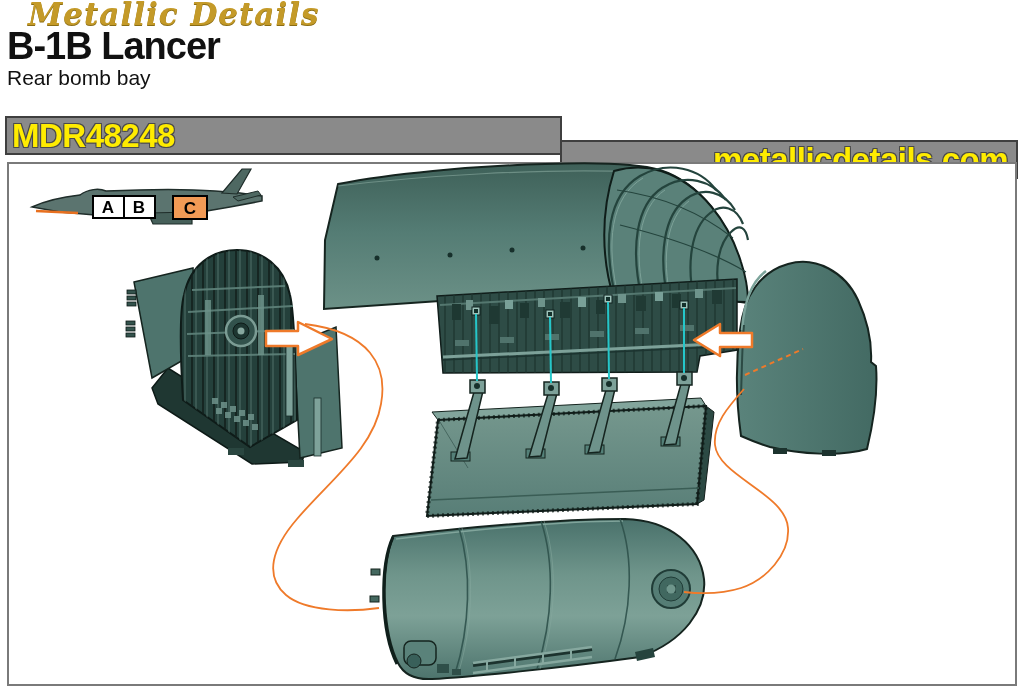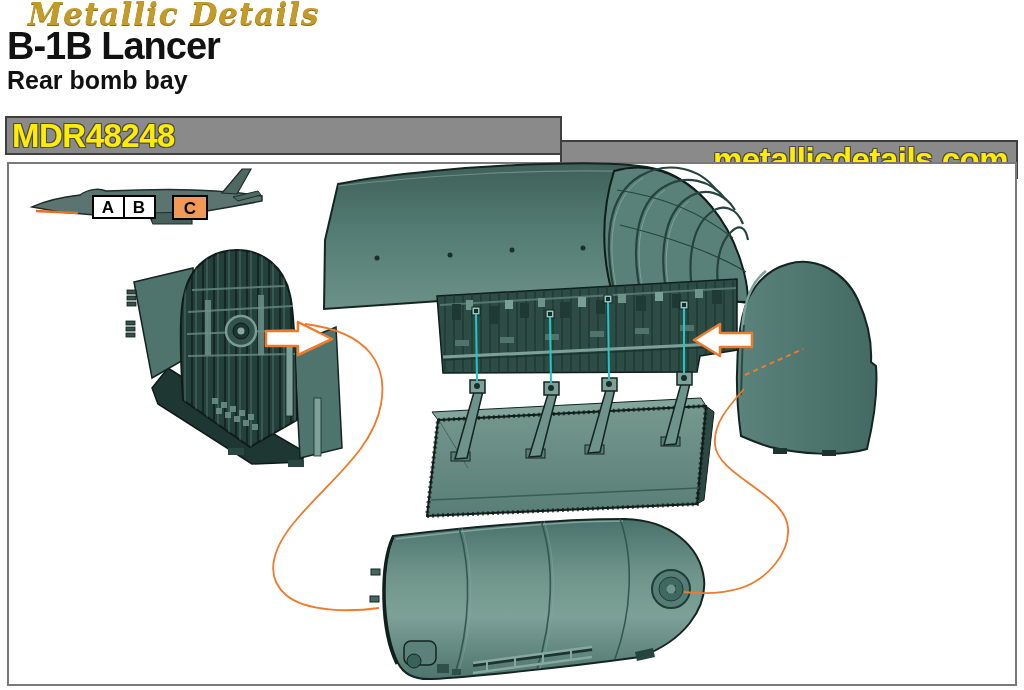--- a/index.html
+++ b/index.html
@@ -1,21 +1,21 @@
 <!DOCTYPE html>
 <html><head>
 <meta charset="utf-8">
 <style>
   html,body{margin:0;padding:0;width:1024px;height:690px;background:#ffffff;overflow:hidden;
             font-family:"Liberation Sans",sans-serif;}
   .abs{position:absolute;}
   #brand-script{left:28px;top:-4px;font-family:"DejaVu Serif",serif;font-style:italic;font-weight:bold;
                 font-size:31px;color:#c49a28;letter-spacing:1px;text-shadow:0 1px 0 #8a6d14;}
   #page-title{left:7px;top:25px;font-size:38px;font-weight:bold;color:#111;letter-spacing:-1px;}
-  #page-subtitle{left:7px;top:66px;font-size:25px;font-weight:bold;color:#111;}
+  #page-subtitle{left:7px;top:66px;font-size:21px;font-weight:normal;color:#111;}
   .graybar{top:116px;height:39px;background:#8a8a8a;border:2px solid #3f3f3f;box-sizing:border-box;
            display:flex;align-items:center;}
   #bar-left{left:5px;width:557px;justify-content:space-between;padding:0 46px 0 5px;}
   #bar-right{left:560px;width:458px;justify-content:flex-end;padding-right:8px;margin-top:24px;}
   .bar-text{font-size:33px;font-weight:bold;color:#ffec00;line-height:37px;letter-spacing:-0.5px;
             text-shadow:1px 1px 0 #4a4a4a,-1px 1px 0 #4a4a4a,1px -1px 0 #4a4a4a,-1px -1px 0 #4a4a4a;}
   #main-box{left:7px;top:162px;width:1010px;height:524px;border:2px solid #7a7a7a;box-sizing:border-box;
             background:#fff;}
   #scene{position:absolute;left:-2px;top:-2px;width:1010px;height:524px;}
 </style>

